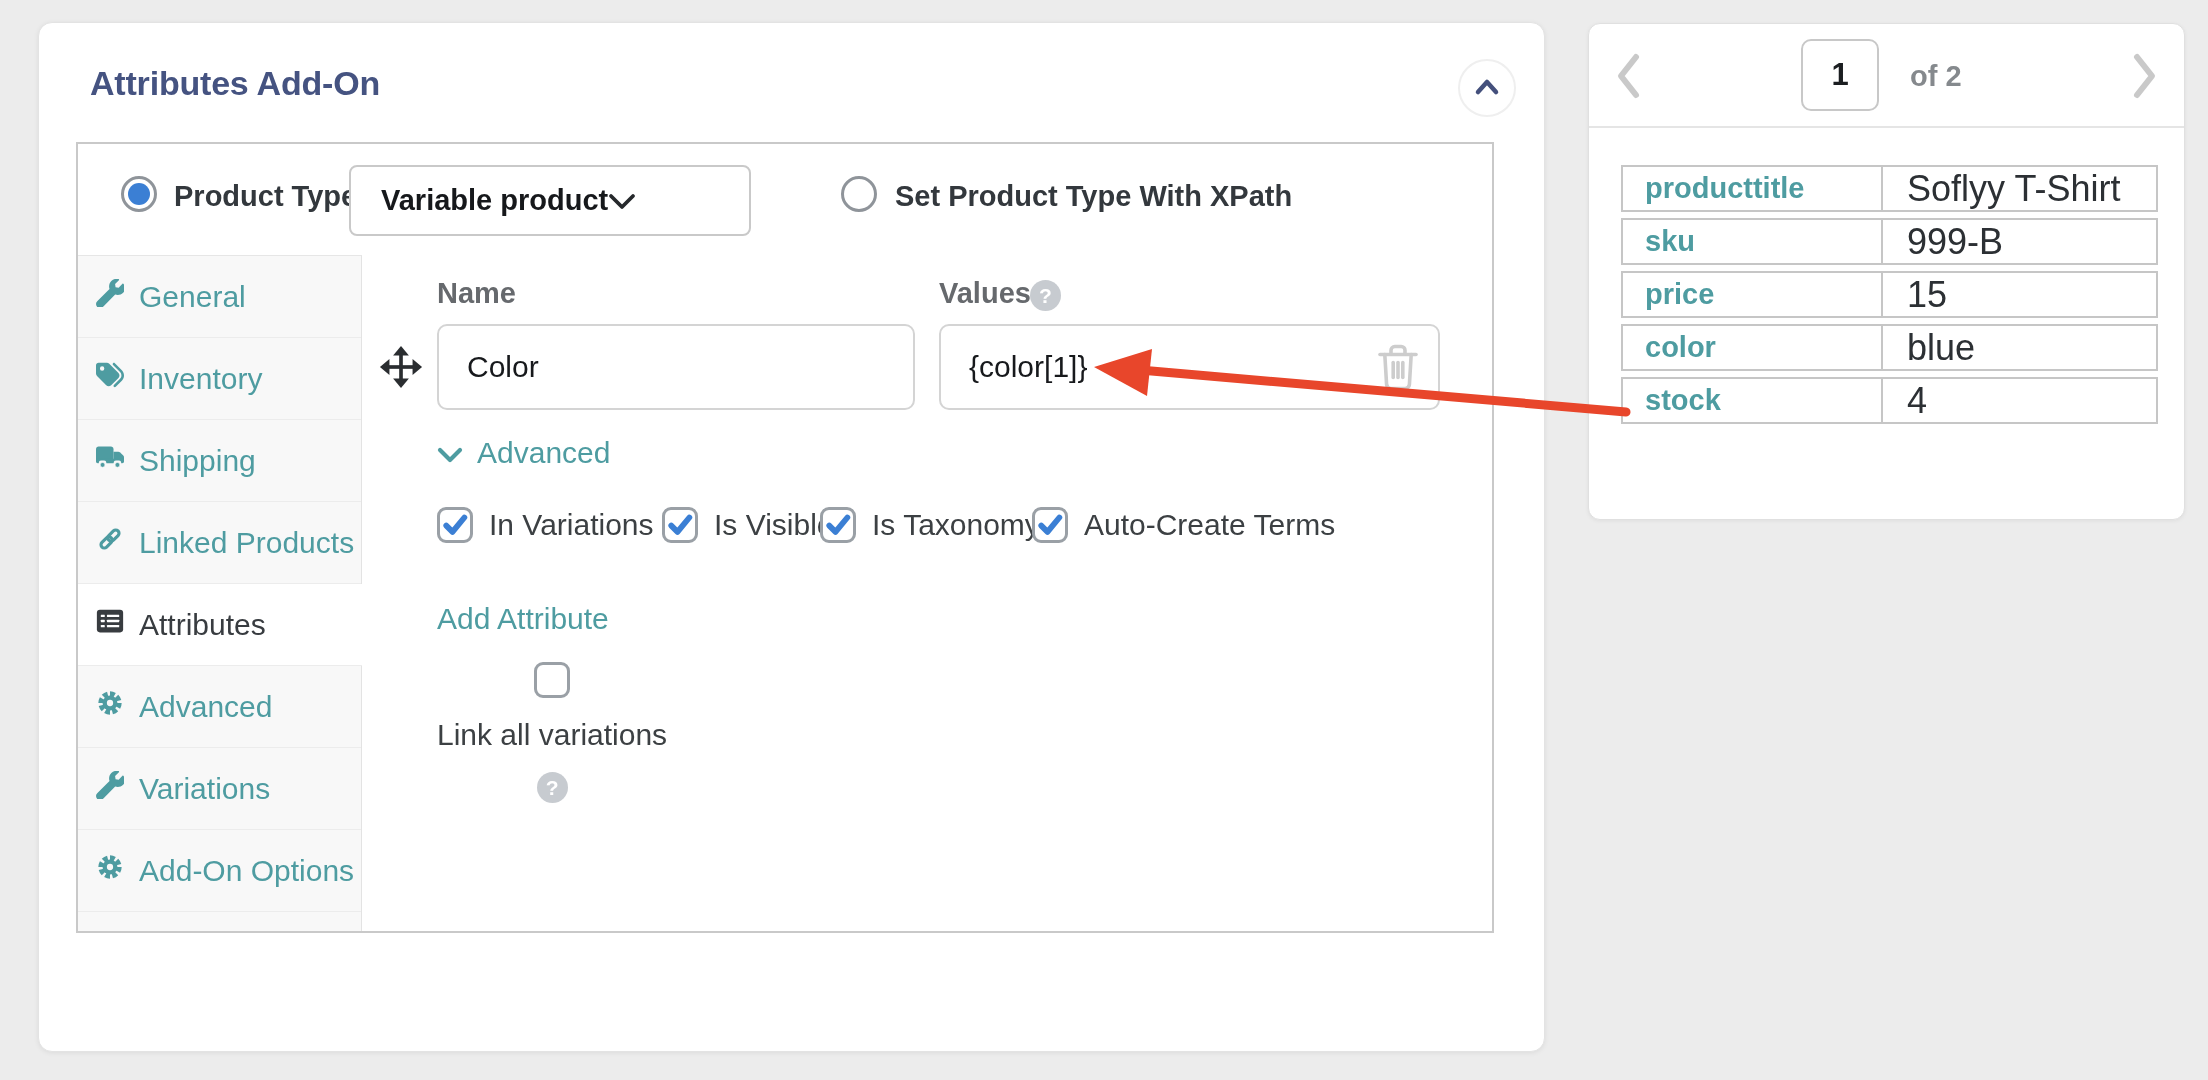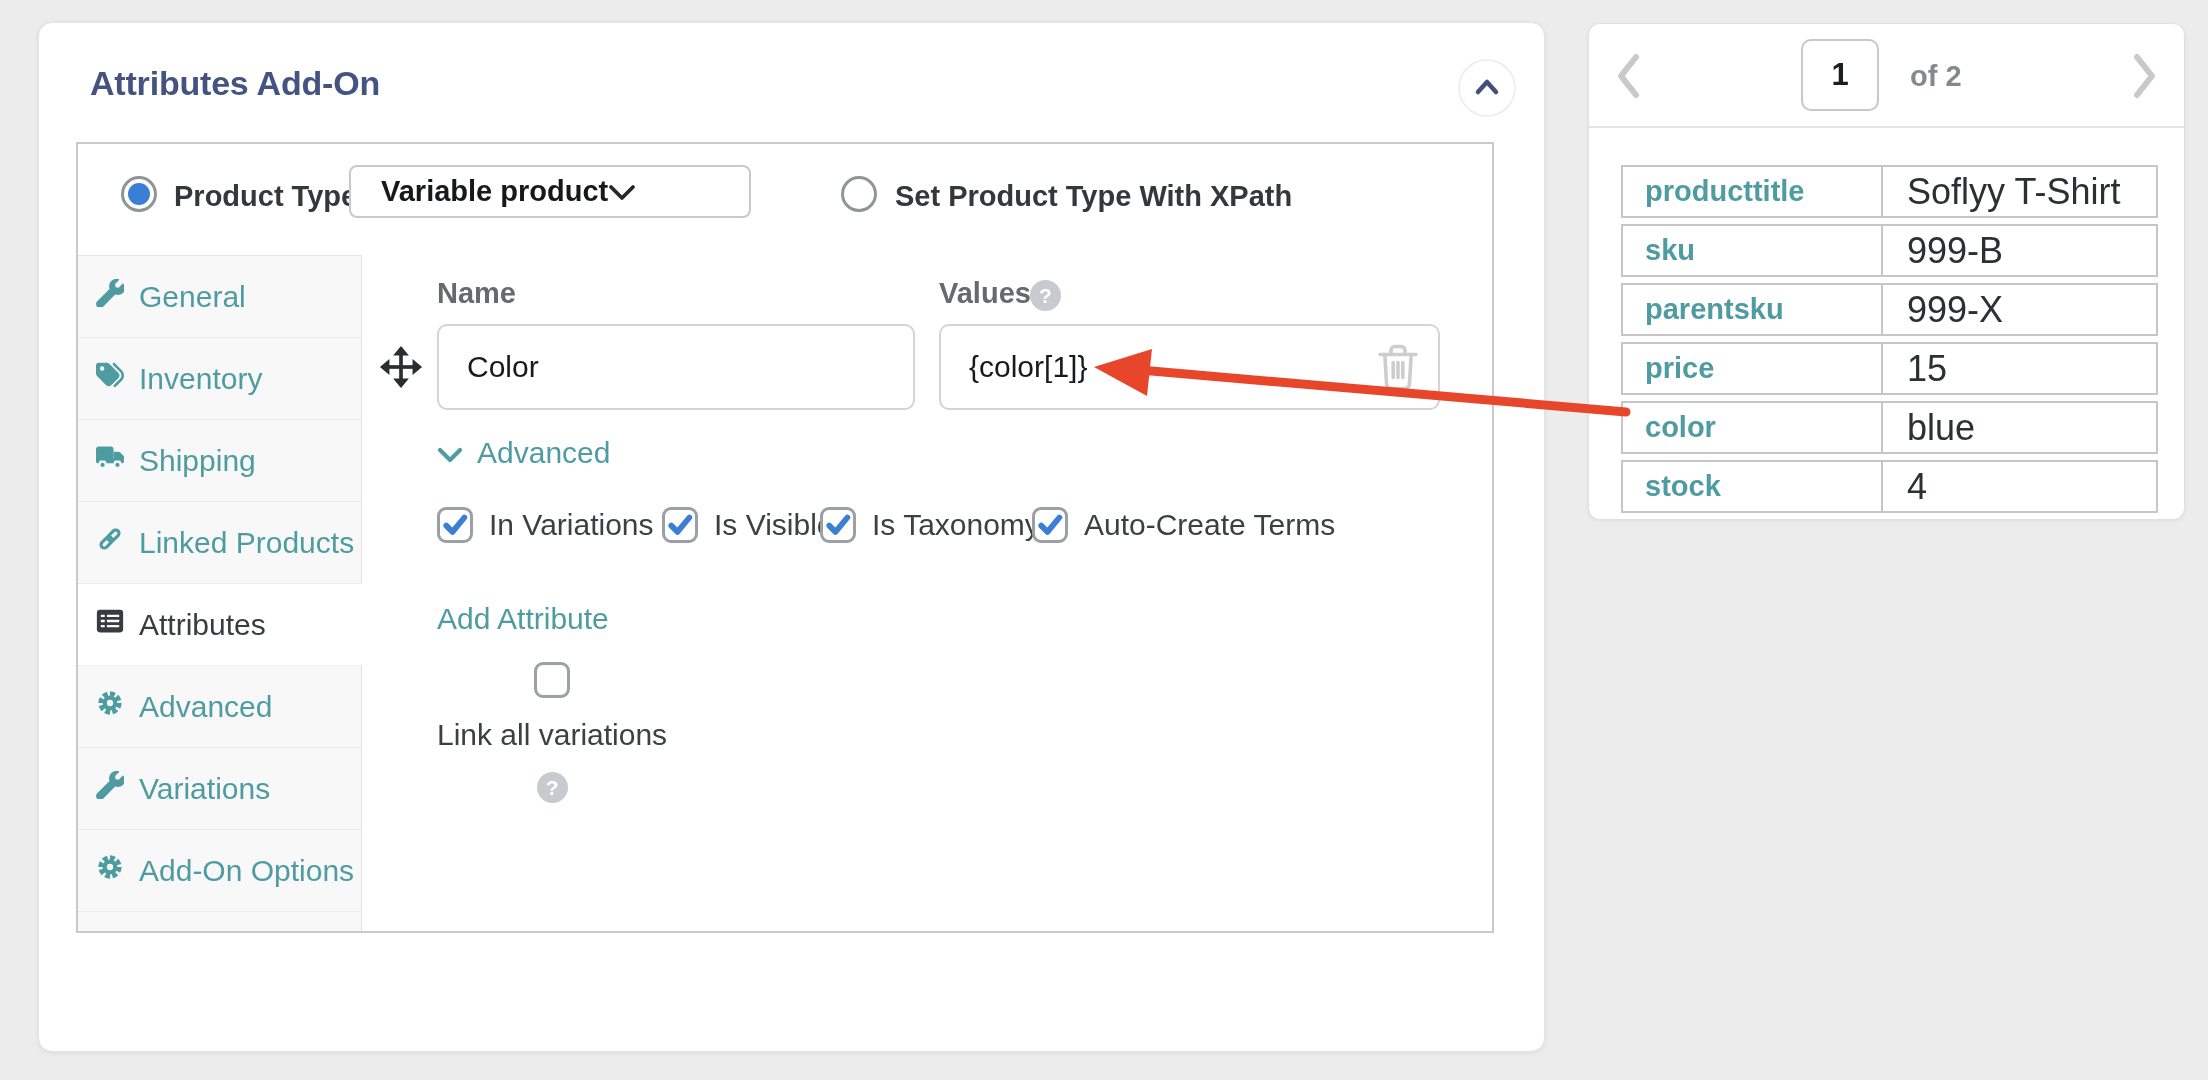--- a/index.html
+++ b/index.html
@@ -18,21 +18,21 @@
 
   
   .editor-box { position:absolute; left:37px; top:119px; width:1418px; height:791px;
     border:2px solid #c9c9c9; background:#fff; }
 
   .radio { position:absolute; width:36px; height:36px; border-radius:50%;
     border:3px solid #8f949a; background:#fff; cursor:pointer; }
   .radio.checked::after { content:""; position:absolute; inset:4px; border-radius:50%; background:#3b7fd4; }
   .pt-label { position:absolute; font-size:29px; font-weight:700; color:#33383d; }
 
-  .select { position:absolute; left:271px; top:21px; width:402px; height:53px;
+  .select { position:absolute; left:271px; top:21px; width:402px; height:71px;
     border:2px solid #c9c9c9; border-radius:8px; background:#fff; cursor:pointer;
     display:flex; align-items:center; padding:0 26px 0 30px;
     font-size:29px; font-weight:700; color:#16181b; }
   .select svg { margin-left:auto; }
 
   
   .sidebar { position:absolute; left:0; top:111px; width:284px; bottom:0;
     background:#f8f8f8; border-top:1px solid #e6e6e6; border-right:1px solid #e3e3e3; }
   .tab { height:82px; display:flex; align-items:center; padding-left:18px; gap:15px;
     border-bottom:1px solid #ececec; color:#4e9ca1; font-size:30px; cursor:pointer; }
@@ -77,21 +77,21 @@
   .pager { position:relative; height:104px; border-bottom:2px solid #e5e5e5; }
   .pager-prev, .pager-next { position:absolute; top:28px; width:30px; height:48px;
     background:none; border:none; cursor:pointer; color:#c9c9c9; }
   .pager-prev { left:24px; } .pager-next { right:24px; }
   .page-input { position:absolute; left:212px; top:15px; width:78px; height:72px;
     border:2px solid #c8c8c8; border-radius:10px; text-align:center;
     font-family:"Liberation Sans",sans-serif; font-size:31px; font-weight:700; color:#1b1e21; outline:none; }
   .pager-of { position:absolute; left:321px; top:36px; font-size:29px; font-weight:700; color:#85898d; }
 
   .record-table { padding:37px 0 0 32px; }
-  .rec-row { width:537px; height:53px; border:2px solid #c6c6c6; background:#fff;
+  .rec-row { width:537px; height:47px; border:2px solid #c6c6c6; background:#fff;
     display:flex; align-items:stretch; margin-bottom:6px; }
   .rec-key { width:260px; display:flex; align-items:center; padding-left:22px;
     border-right:2px solid #c6c6c6; color:#4e9ca1; font-weight:700; font-size:29px; cursor:pointer; }
   .rec-val { display:flex; align-items:center; padding-left:24px; font-size:36px; color:#2c3034; }
 
   
   .arrow-overlay { position:absolute; left:0; top:0; width:2208px; height:1080px;
     pointer-events:none; z-index:50; }
 </style>
 </head>
@@ -311,24 +311,20 @@
     <div class="record-table">
       <div class="rec-row">
         <div class="rec-key">producttitle</div>
         <div class="rec-val">Soflyy T-Shirt</div>
       </div>
       <div class="rec-row">
         <div class="rec-key">sku</div>
         <div class="rec-val">999-B</div>
       </div>
       <div class="rec-row">
-        <div class="rec-key">parentsku</div>
-        <div class="rec-val">999-X</div>
-      </div>
-      <div class="rec-row">
         <div class="rec-key">price</div>
         <div class="rec-val">15</div>
       </div>
       <div class="rec-row">
         <div class="rec-key">color</div>
         <div class="rec-val">blue</div>
       </div>
       <div class="rec-row">
         <div class="rec-key">stock</div>
         <div class="rec-val">4</div>

